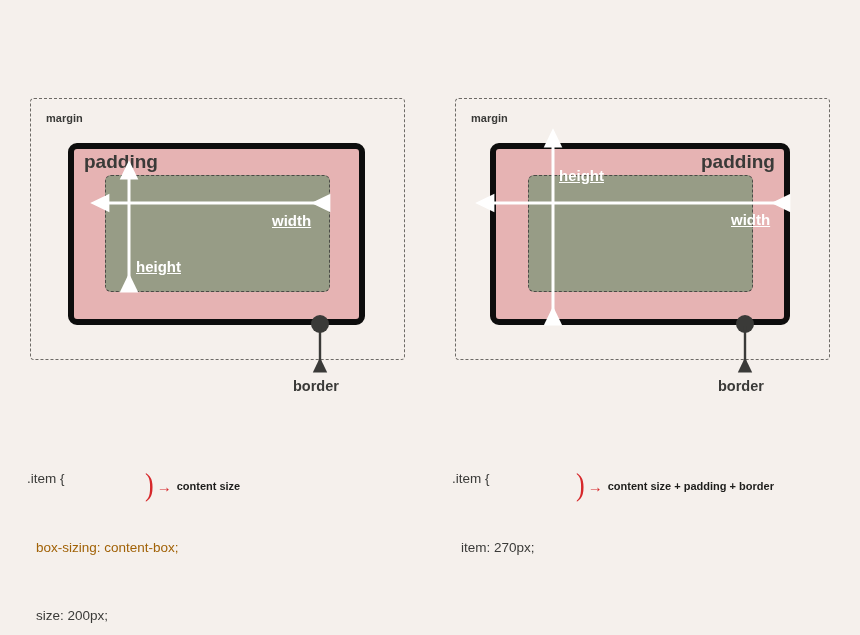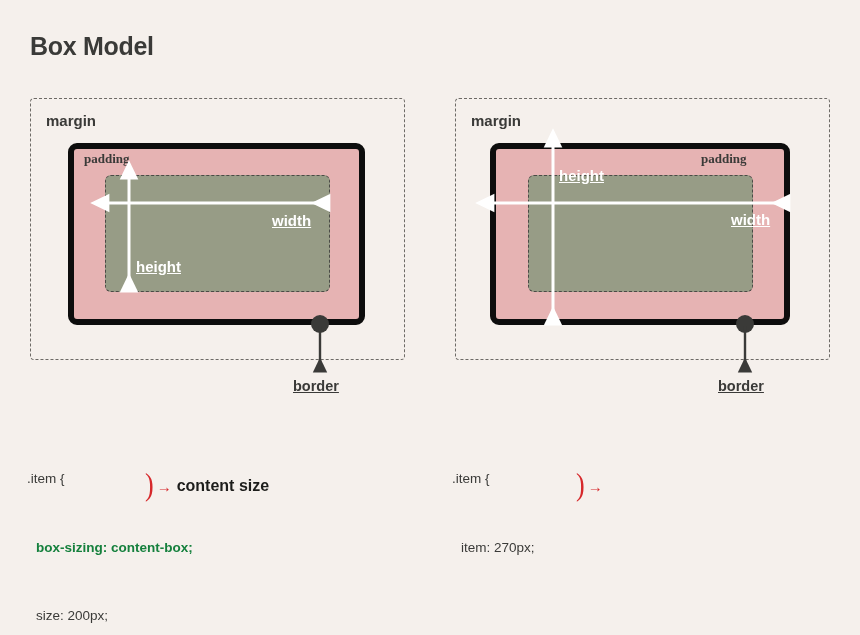--- a/index.html
+++ b/index.html
@@ -36,37 +36,36 @@
 
   .margin-box {
     position: absolute;
     border: 1px dashed #6d6a66;
     border-radius: 4px;
     box-sizing: border-box;
     background: transparent;
   }
   .label-margin {
     position: absolute;
-    font-size: 15px;
+    font-size: 11px;
     font-weight: bold;
     color: #3a3a38;
   }
   .border-box {
     position: absolute;
     background: #e6b3b3;
     border: 6px solid #0d0d0d;
     border-radius: 9px;
     box-sizing: border-box;
   }
   .label-padding {
     position: absolute;
-    font-size: 13px;
-    font-weight: bold;
-    color: #3a3a38;
-    font-family: Liberation Serif, serif;
+    font-size: 19px;
+    font-weight: bold;
+    color: #3a3a38;
   }
   .content-box {
     position: absolute;
     background: #979c86;
     border: 1px dashed #4a4a46;
     border-radius: 6px;
     box-sizing: border-box;
   }
 
   
@@ -83,36 +82,35 @@
     font-weight: bold;
     color: #ffffff;
     text-decoration: underline;
   }
 
   .border-callout-label {
     position: absolute;
     font-size: 14.5px;
     font-weight: bold;
     color: #3a3a38;
-    text-decoration: underline;
   }
 
   
   .code-block {
     position: absolute;
     font-size: 13.5px;
     color: #3a3a38;
     line-height: 22.7px;
     white-space: pre;
   }
   .code-line { white-space: pre; }
   .code-line.indent { padding-left: 9px; }
   .code-line.highlight {
-    color: #15803d;
-    font-weight: bold;
+    color: #a16207;
+    font-weight: normal;
     text-align: center;
   }
 
   .annotation {
     position: absolute;
     display: flex;
     align-items: center;
     gap: 2px;
   }
   .annot-brace {
@@ -123,32 +121,31 @@
     transform: scaleY(1.25) translateY(-1px);
   }
   .annot-arrow {
     color: #d6282b;
     font-size: 15px;
     line-height: 1;
     margin-right: 3px;
     margin-left: 1px;
   }
   .annot-text {
-    font-size: 16px;
+    font-size: 11px;
     font-weight: bold;
     color: #1d1d1b;
     white-space: pre;
   }
 </style>
 </head>
 <body>
 
 <div id="page">
 
-  <div class="page-title">Box Model</div>
 
   <div class="panel">
 
     <div class="margin-box" style="left:30px; top:98px; width:375px; height:262px;"></div>
     <div class="label-margin" style="left:46px; top:112px;">margin</div>
 
     <div class="border-box" style="left:68px; top:143px; width:297px; height:182px;"></div>
     <div class="label-padding" style="left:84px; top:151px;">padding</div>
 
     <div class="content-box" style="left:105px; top:175px; width:225px; height:117px;"></div>
@@ -226,15 +223,16 @@
     
     
     
     
     
   </div>
 
   <div class="annotation" style="left:576px; top:473px;">
     <span class="annot-brace">)</span>
     <span class="annot-arrow">→</span>
+    <span class="annot-text">content size + padding + border</span>
   </div>
 
 </div>
 
 </body></html>

